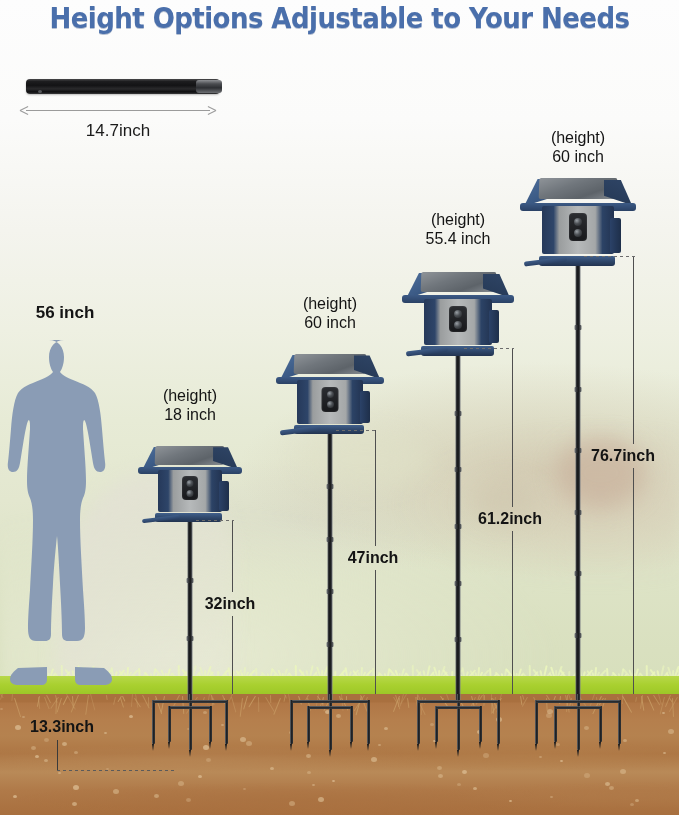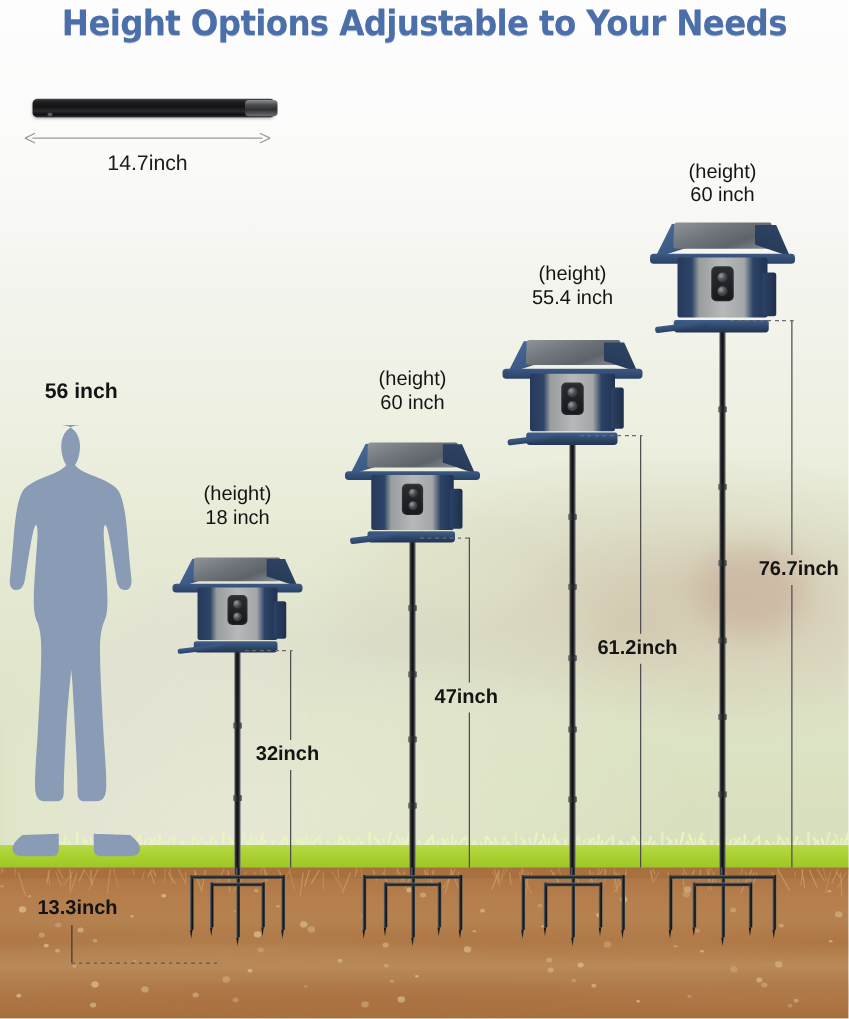--- a/index.html
+++ b/index.html
@@ -883,20 +883,20 @@
       <div class="dimline" style="left: 375px; top: 570px; height: 124px;"></div>
       <div class="dimtick" style="left: 336px; top: 430px; width: 41px;"></div>
       <div class="dimtext" style="left: 373px; top: 558px;">47inch</div>
       <div class="dimline" style="left: 512px; top: 348px; height: 159px;"></div>
       <div class="dimline" style="left: 512px; top: 531px; height: 163px;"></div>
       <div class="dimtick" style="left: 464px; top: 348px; width: 50px;"></div>
       <div class="dimtext" style="left: 510px; top: 519px;">61.2inch</div>
       <div class="dimline" style="left: 633px; top: 256px; height: 188px;"></div>
       <div class="dimline" style="left: 633px; top: 468px; height: 226px;"></div>
       <div class="dimtick" style="left: 584px; top: 256px; width: 51px;"></div>
-      <div class="dimtext" style="left: 639px; top: 456px;">76.7inch</div>
+      <div class="dimtext" style="left: 623px; top: 456px;">76.7inch</div>
     </div>
 
   <div class="ud-v" style="left:57px;top:740px;height:30px;"></div>
   <div class="ud-h" style="left:57px;top:770px;width:120px;"></div>
   <div class="ud-text" style="left:30px;top:718px;">13.3inch</div>
 
 </div>
 
 </body></html>

